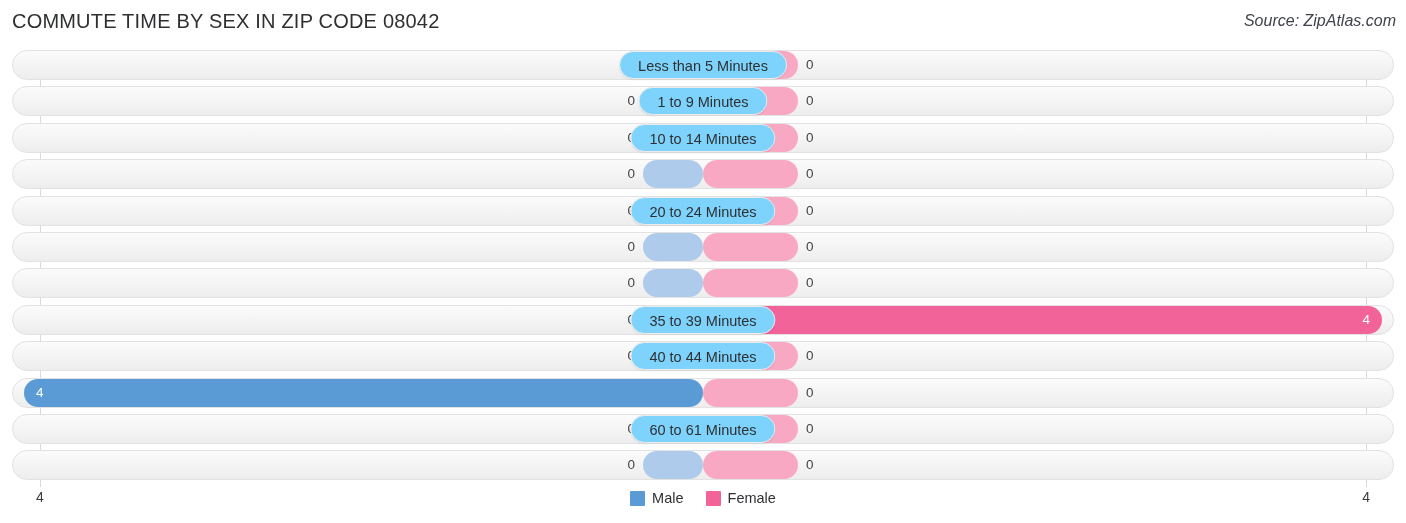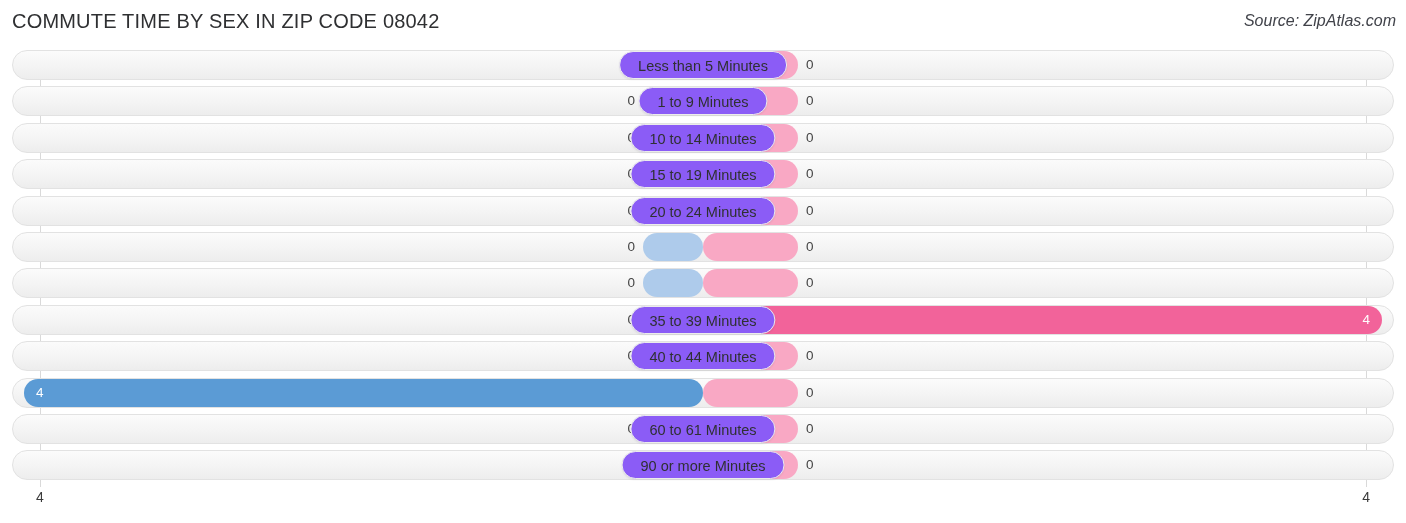--- a/index.html
+++ b/index.html
@@ -147,21 +147,21 @@
 
   
   .cat-label {
     position: absolute;
     top: 1px;
     left: 50%;
     transform: translateX(-50%);
     height: 28px;
     line-height: 28px;
     padding: 0 18px;
-    background: #8b5cf6;
+    background: #7dd3fc;
     border: 1px solid #ececec;
     border-radius: 14px;
     font-size: 14.5px;
     color: #2f3032;
     white-space: nowrap;
     box-sizing: border-box;
     box-shadow: 0 1px 2px rgba(0,0,0,0.07);
   }
 
   
@@ -244,21 +244,20 @@
         <div class="val val-male" style="right: 763px;">0</div>
         <div class="val val-female" style="left: 798px;">0</div>
         <div class="cat-label">10 to 14 Minutes</div>
       </div>
       <div class="row">
         <div class="track"></div>
         <div class="bar bar-male" style="width: 60px;"></div>
         <div class="bar bar-female" style="width: 95px;"></div>
         <div class="val val-male" style="right: 763px;">0</div>
         <div class="val val-female" style="left: 798px;">0</div>
-        <div class="cat-label">15 to 19 Minutes</div>
       </div>
       <div class="row">
         <div class="track"></div>
         <div class="bar bar-male" style="width: 60px;"></div>
         <div class="bar bar-female" style="width: 95px;"></div>
         <div class="val val-male" style="right: 763px;">0</div>
         <div class="val val-female" style="left: 798px;">0</div>
         <div class="cat-label">20 to 24 Minutes</div>
       </div>
       <div class="row">
@@ -307,21 +306,30 @@
         <div class="val val-male" style="right: 763px;">0</div>
         <div class="val val-female" style="left: 798px;">0</div>
         <div class="cat-label">60 to 61 Minutes</div>
       </div>
       <div class="row">
         <div class="track"></div>
         <div class="bar bar-male" style="width: 60px;"></div>
         <div class="bar bar-female" style="width: 95px;"></div>
         <div class="val val-male" style="right: 763px;">0</div>
         <div class="val val-female" style="left: 798px;">0</div>
-        <div class="cat-label">90 or more Minutes</div>
       </div>
     </div>
 </div>
 
 <div class="footer">
   <div class="axis-label axis-left">4</div>
   <div class="axis-label axis-right">4</div>
+  <div class="legend">
+    <div class="legend-item">
+      <span class="swatch" id="sw-male" style="background: rgb(91, 155, 213);"></span>
+      <span class="legend-text">Male</span>
+    </div>
+    <div class="legend-item">
+      <span class="swatch" id="sw-female" style="background: rgb(242, 99, 154);"></span>
+      <span class="legend-text">Female</span>
+    </div>
+  </div>
 </div>
 
 </body></html>

